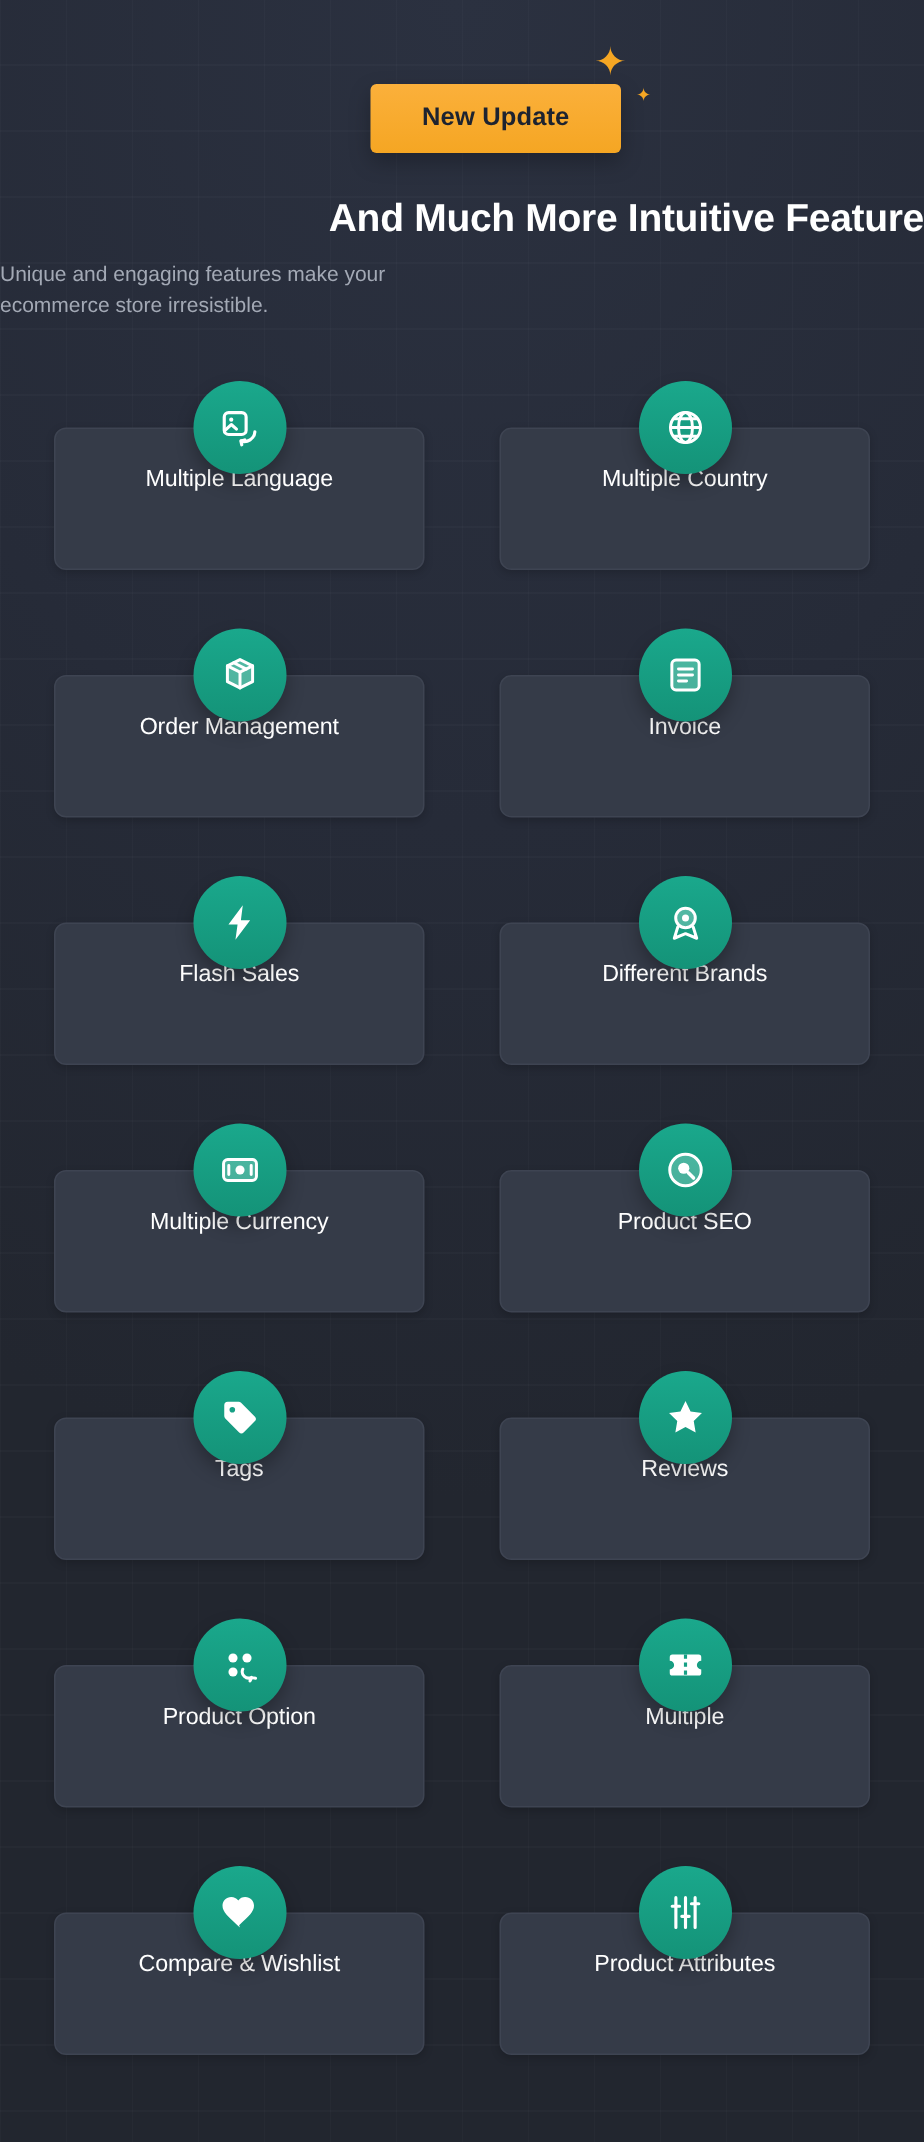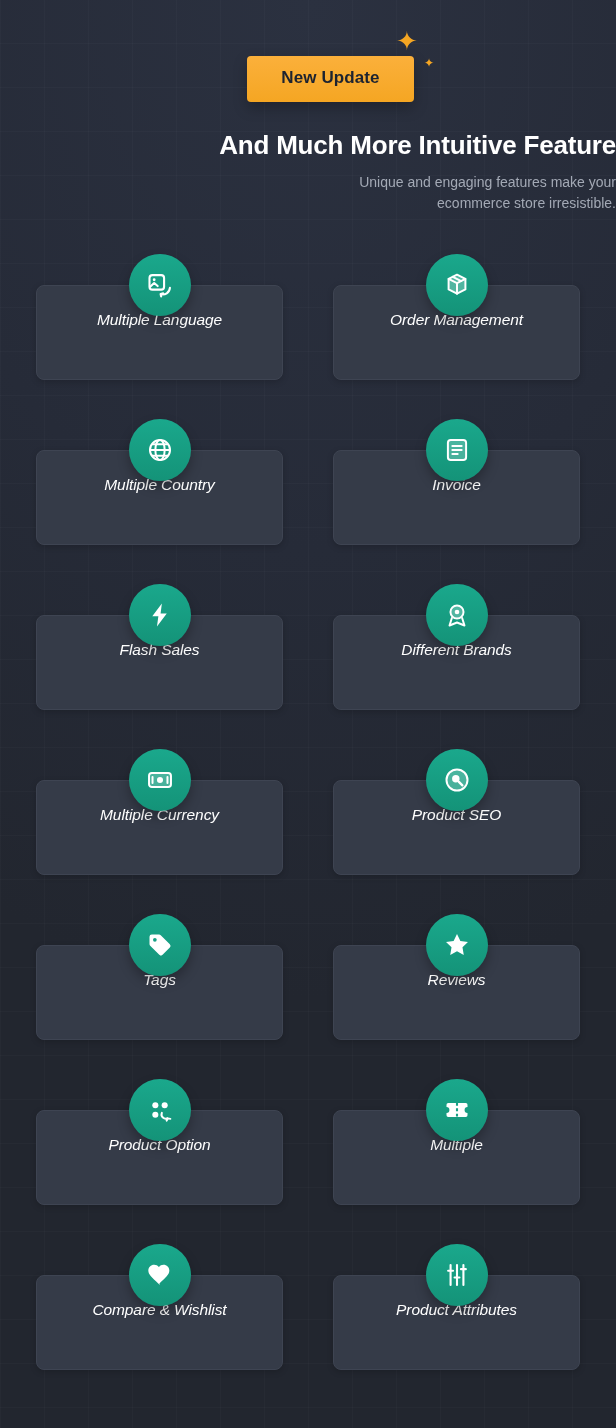--- a/index.html
+++ b/index.html
@@ -79,38 +79,37 @@
     text-align: right;
     color: #ffffff;
     font-size: 26px;
     font-weight: bold;
     letter-spacing: -0.2px;
   }
   .sub {
     position: absolute;
     left: 0; right: 0;
     top: 172px;
-    text-align: right;
+    text-align: left;
     color: #a3a9b5;
     font-size: 14px;
     line-height: 21px;
   }
   .sub .l2 { display: block; }
 
   
   .grid {
     position: absolute;
     left: 36px;
     top: 254px;
     width: 544px;
     display: grid;
     grid-template-columns: 247px 247px;
     column-gap: 50px;
     row-gap: 39px;
-    font-style: italic;
   }
   .feature {
     position: relative;
     height: 126px;
     padding-top: 31px;
   }
   .card {
     position: absolute;
     left: 0;
     top: 31px;
@@ -177,45 +176,45 @@
           <path d="M3.6 13.5l3.4-3.2 3 2.6"></path>
           <path d="M20.5 14.5a6 6 0 0 1-8 5.2M12.5 19.7l2.2-.6M12.5 19.7l.5 2.2"></path>
         </svg>
       </div>
       <div class="card-label">Multiple Language</div>
     </div>
 
     <div class="feature">
       <div class="card"></div>
       <div class="icon-circle">
+        <svg width="28" height="28" viewBox="0 0 24 24" fill="none" stroke="#fff" stroke-width="1.7">
+          <circle cx="12" cy="12" r="8.6"></circle>
+          <ellipse cx="12" cy="12" rx="4" ry="8.6"></ellipse>
+          <path d="M3.4 12h17.2M5 7h14M5 17h14"></path>
+        </svg>
+      </div>
+      <div class="card-label">Multiple Country</div>
+    </div>
+
+    <div class="feature">
+      <div class="card"></div>
+      <div class="icon-circle">
         <svg width="28" height="28" viewBox="0 0 24 24" fill="none" stroke="#fff" stroke-width="1.7" stroke-linecap="round" stroke-linejoin="round">
           <path d="M12 3.2l7.2 3.6v9L12 19.4 4.8 15.8v-9L12 3.2z" fill="#fff" fill-opacity="0.25"></path>
           <path d="M4.8 6.8L12 10.4l7.2-3.6"></path>
           <path d="M12 10.4v9"></path>
           <path d="M8.4 5l7.2 3.6"></path>
         </svg>
       </div>
       <div class="card-label">Order Management</div>
     </div>
 
     <div class="feature">
       <div class="card"></div>
       <div class="icon-circle">
-        <svg width="28" height="28" viewBox="0 0 24 24" fill="none" stroke="#fff" stroke-width="1.7">
-          <circle cx="12" cy="12" r="8.6"></circle>
-          <ellipse cx="12" cy="12" rx="4" ry="8.6"></ellipse>
-          <path d="M3.4 12h17.2M5 7h14M5 17h14"></path>
-        </svg>
-      </div>
-      <div class="card-label">Multiple Country</div>
-    </div>
-
-    <div class="feature">
-      <div class="card"></div>
-      <div class="icon-circle">
         <svg width="28" height="28" viewBox="0 0 24 24" fill="none" stroke="#fff" stroke-width="1.7" stroke-linecap="round">
           <rect x="4.2" y="3.4" width="15.6" height="17.2" rx="2.4" fill="#fff" fill-opacity="0.22"></rect>
           <path d="M8 8.6h8M8 12h8M8 15.4h4.6"></path>
         </svg>
       </div>
       <div class="card-label">Invoice</div>
     </div>
 
     <div class="feature">
       <div class="card"></div>

